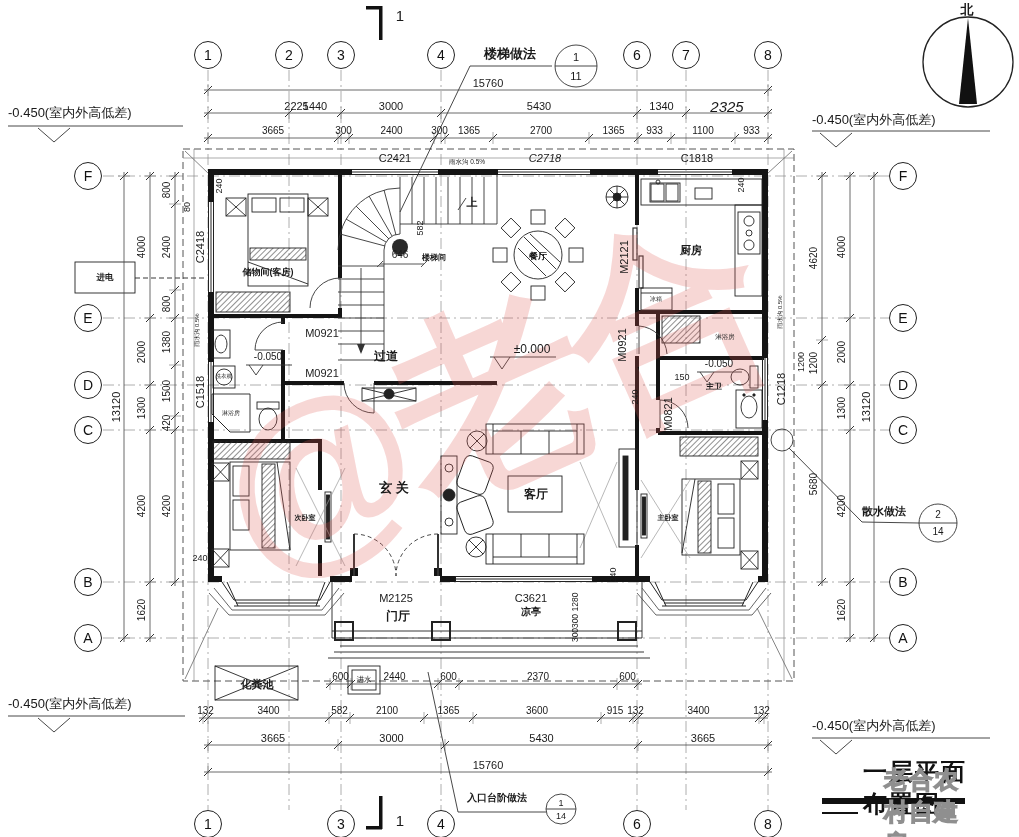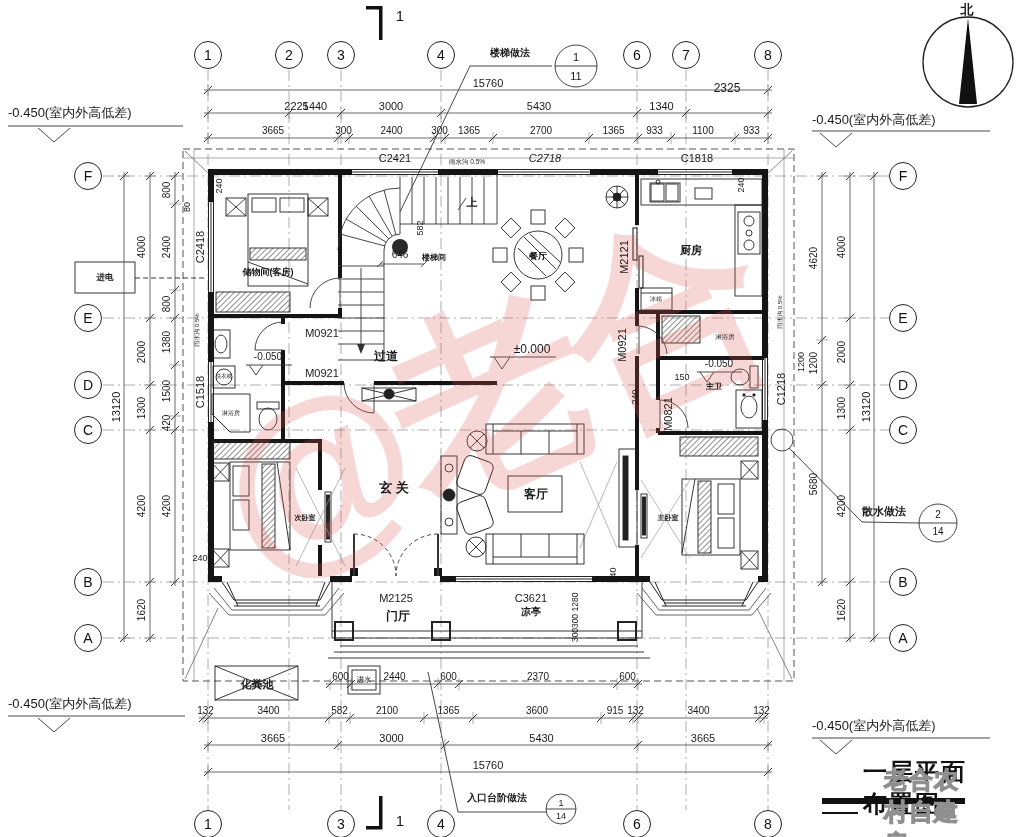--- a/index.html
+++ b/index.html
@@ -590,21 +590,21 @@
       <span class="bub" style="left: 88px; top: 582px;">B</span>
       <span class="bub" style="left: 903px; top: 582px;">B</span>
       <span class="bub" style="left: 88px; top: 638px;">A</span>
       <span class="bub" style="left: 903px; top: 638px;">A</span>
       <span class="lbl" style="left: 488px; top: 83px; font-size: 11px;">15760</span>
       <span class="lbl" style="left: 248.5px; top: 106px; font-size: 11px; margin-left: 48px;">2225</span>
       <span class="lbl" style="left: 315px; top: 106px; font-size: 11px;">1440</span>
       <span class="lbl" style="left: 391px; top: 106px; font-size: 11px;">3000</span>
       <span class="lbl" style="left: 539px; top: 106px; font-size: 11px;">5430</span>
       <span class="lbl" style="left: 661.5px; top: 106px; font-size: 11px;">1340</span>
-      <span class="lbl" style="left: 727px; top: 88px; font-size: 12px;">2325</span>
+      <span class="lbl" style="left: 727px; top: 106px; font-size: 15px; font-style: italic;">2325</span>
       <span class="lbl" style="left: 273px; top: 131px; font-size: 10px;">3665</span>
       <span class="lbl" style="left: 343.5px; top: 131px; font-size: 10px;">300</span>
       <span class="lbl" style="left: 391.5px; top: 131px; font-size: 10px;">2400</span>
       <span class="lbl" style="left: 439.5px; top: 131px; font-size: 10px;">300</span>
       <span class="lbl" style="left: 469px; top: 131px; font-size: 10px;">1365</span>
       <span class="lbl" style="left: 541px; top: 131px; font-size: 10px;">2700</span>
       <span class="lbl" style="left: 613.5px; top: 131px; font-size: 10px;">1365</span>
       <span class="lbl" style="left: 654.5px; top: 131px; font-size: 10px;">933</span>
       <span class="lbl" style="left: 703px; top: 131px; font-size: 10px;">1100</span>
       <span class="lbl" style="left: 751.5px; top: 131px; font-size: 10px;">933</span>
@@ -702,21 +702,21 @@
       <span class="lbl" style="left: 467px; top: 162px; font-size: 6.5px;">雨水沟 0.5%</span>
       <span class="lbl rot" style="left: 197px; top: 330px; font-size: 6px;">雨水沟 0.5%</span>
       <span class="lbl rot" style="left: 780px; top: 312px; font-size: 6px;">雨水沟 0.5%</span>
       <span class="lbl left" style="left: 8px; top: 112px; font-size: 13px;">-0.450(室内外高低差)</span>
       <span class="lbl left" style="left: 812px; top: 119px; font-size: 13px;">-0.450(室内外高低差)</span>
       <span class="lbl left" style="left: 8px; top: 703px; font-size: 13px;">-0.450(室内外高低差)</span>
       <span class="lbl left" style="left: 812px; top: 725px; font-size: 13px;">-0.450(室内外高低差)</span>
       <span class="lbl b" style="left: 967px; top: 9px; font-size: 13px;">北</span>
       <span class="lbl" style="left: 400px; top: 15px; font-size: 15px;">1</span>
       <span class="lbl" style="left: 400px; top: 820px; font-size: 15px;">1</span>
-      <span class="lbl b" style="left: 510px; top: 53px; font-size: 10px;">楼梯做法</span>
+      <span class="lbl b" style="left: 510px; top: 53px; font-size: 13px;">楼梯做法</span>
       <span class="lbl" style="left: 576px; top: 57px; font-size: 11px;">1</span>
       <span class="lbl" style="left: 576px; top: 76px; font-size: 11px;">11</span>
       <span class="lbl b" style="left: 884px; top: 511px; font-size: 11px;">散水做法</span>
       <span class="lbl" style="left: 938px; top: 515px; font-size: 10px;">2</span>
       <span class="lbl" style="left: 938px; top: 532px; font-size: 10px;">14</span>
       <span class="lbl b" style="left: 497px; top: 798px; font-size: 10px;">入口台阶做法</span>
       <span class="lbl" style="left: 561px; top: 803px; font-size: 9px;">1</span>
       <span class="lbl" style="left: 561px; top: 816px; font-size: 9px;">14</span>
     </div>
 

